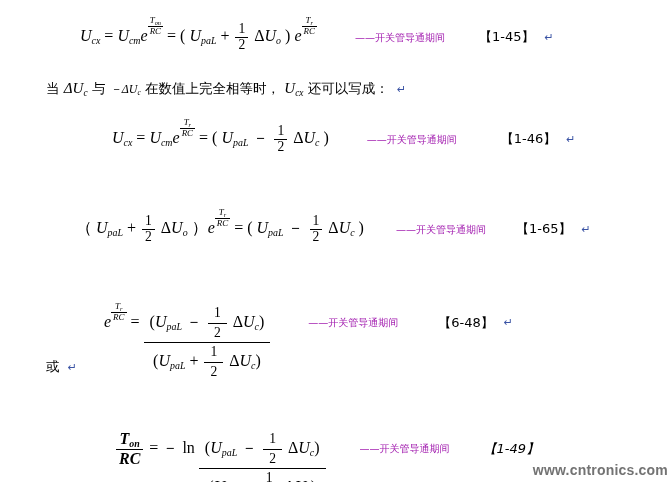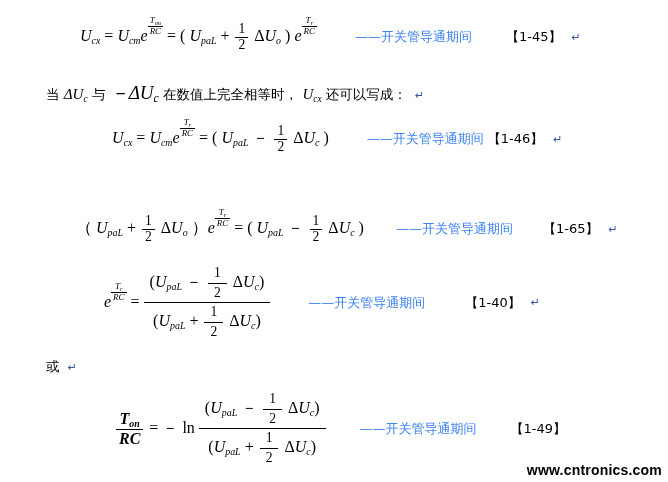--- a/index.html
+++ b/index.html
@@ -70,20 +70,21 @@
     display: block;
     padding: 0 2px;
   }
 
   
   .bigfrac {
     display: inline-block;
     vertical-align: middle;
     text-align: center;
     line-height: 1.5;
+    margin-top: 40px;
   }
   .bigfrac .num {
     display: block;
     padding: 0 6px 2px 6px;
     border-bottom: 1px solid #000;
   }
   .bigfrac .den {
     display: block;
     padding: 2px 6px 0 6px;
   }
@@ -103,38 +104,38 @@
   .eqrow {
     position: absolute;
     white-space: nowrap;
   }
   .eqbody {
     font-size: 16px;
   }
   .note {
     font-family: "DejaVu Sans", sans-serif;
     font-style: normal;
-    font-size: 13px;
-    color: #3b82f6;
+    font-size: 10px;
+    color: #a21caf;
   }
   .tag {
     font-family: "DejaVu Sans", sans-serif;
     font-style: normal;
     font-size: 13px;
     color: #000;
     text-align: center;
   }
   .watermark {
     position: absolute;
-    right: 6px;
+    right: 0;
     bottom: 4px;
     font-family: "Liberation Sans", sans-serif;
     font-size: 14px;
     font-weight: bold;
-    color: #000000;
+    color: #737373;
     letter-spacing: 0.2px;
     margin-left: 36px;
   }
 </style>
 </head>
 <body>
 
 <div class="page">
 
   <div class="eqrow" style="left:80px; top:16px;">
@@ -151,41 +152,41 @@
     </span>
     <span class="note" style="margin-left:34px;">——开关管导通期间</span>
     <span class="tag" style="margin-left:30px;">【1-45】</span>
     <span class="pilcrow" style="margin-left:6px;">↵</span>
   </div>
 
   <div class="textline" style="left:46px; top:80px;">
     <span>当</span>
     <span class="math" style="font-size:15px;">Δ<span style="font-style:italic;">U</span><span class="sub">c</span></span>
     <span>与</span>
-    <span class="math" style="font-size:19px;">－Δ<span style="font-style:italic;">U</span><span class="sub">c</span></span>
+    <span class="math" style="font-size:12px;">－Δ<span style="font-style:italic;">U</span><span class="sub">c</span></span>
     <span>在数值上完全相等时，</span>
     <span class="math" style="font-size:15px;text-align:center;"><span style="font-style:italic;">U</span><span class="sub">cx</span></span>
     <span>还可以写成：</span>
     <span class="pilcrow" style="margin-left:4px;">↵</span>
   </div>
 
   <div class="eqrow" style="left:112px; top:118px;">
     <span class="math eqbody">
       <span>U</span><span class="sub">cx</span>
       <span class="upr"> = </span>
       <span>U</span><span class="sub">cm</span><span>e</span><span class="expfrac"><span class="num">T<span style="font-size:0.7em; vertical-align:-0.25em;">r</span></span><span class="den">RC</span></span>
       <span class="upr"> = ( </span>
       <span>U</span><span class="sub">paL</span>
       <span class="upr"> － </span>
       <span class="frac small"><span class="num upr">1</span><span class="den upr">2</span></span>
       <span class="upr">Δ</span><span>U</span><span class="sub">c</span>
       <span class="upr"> )</span>
     </span>
     <span class="note" style="margin-left:34px;">——开关管导通期间</span>
-    <span class="tag" style="">【1-46】</span>
+    <span class="tag" style="margin-left:40px;">【1-46】</span>
     <span class="pilcrow" style="margin-left:6px;">↵</span>
   </div>
 
 
   <div class="eqrow" style="left:76px; top:208px;">
     <span class="math eqbody">
       <span class="upr">（</span>
       <span>U</span><span class="sub">paL</span>
       <span class="upr"> + </span>
       <span class="frac small"><span class="num upr">1</span><span class="den upr">2</span></span>
@@ -216,21 +217,21 @@
         </span>
         <span class="den">
           <span class="upr">(</span><span>U</span><span class="sub">paL</span>
           <span class="upr"> + </span>
           <span class="frac small"><span class="num upr">1</span><span class="den upr">2</span></span>
           <span class="upr">Δ</span><span>U</span><span class="sub">c</span><span class="upr">)</span>
         </span>
       </span>
     </span>
     <span class="note" style="margin-left:34px; vertical-align:middle;">——开关管导通期间</span>
-    <span class="tag" style="margin-left:36px; vertical-align:middle;">【1-40】</span>
+    <span class="tag" style="margin-left:36px; vertical-align:middle;">【6-48】</span>
     <span class="pilcrow" style="margin-left:6px; vertical-align:middle;">↵</span>
   </div>
 
   <div class="textline" style="left:46px; top:358px;">
     <span>或</span>
     <span class="pilcrow" style="margin-left:4px;">↵</span>
   </div>
 
   <div class="eqrow" style="left:114px; top:392px;">
     <span class="math eqbody" style="display:inline-block; vertical-align:middle;">
@@ -245,18 +246,18 @@
         </span>
         <span class="den">
           <span class="upr">(</span><span>U</span><span class="sub">paL</span>
           <span class="upr"> + </span>
           <span class="frac small"><span class="num upr">1</span><span class="den upr">2</span></span>
           <span class="upr">Δ</span><span>U</span><span class="sub">c</span><span class="upr">)</span>
         </span>
       </span>
     </span>
     <span class="note" style="margin-left:30px; vertical-align:middle;">——开关管导通期间</span>
-    <span class="tag" style="margin-left:30px; vertical-align:middle;">【1-49】</span>
+    <span class="tag" style="margin-left:30px; vertical-align:middle;font-style:italic;">【1-49】</span>
   </div>
 
   <div class="watermark">www.cntronics.com</div>
 
 </div>
 
 </body></html>

